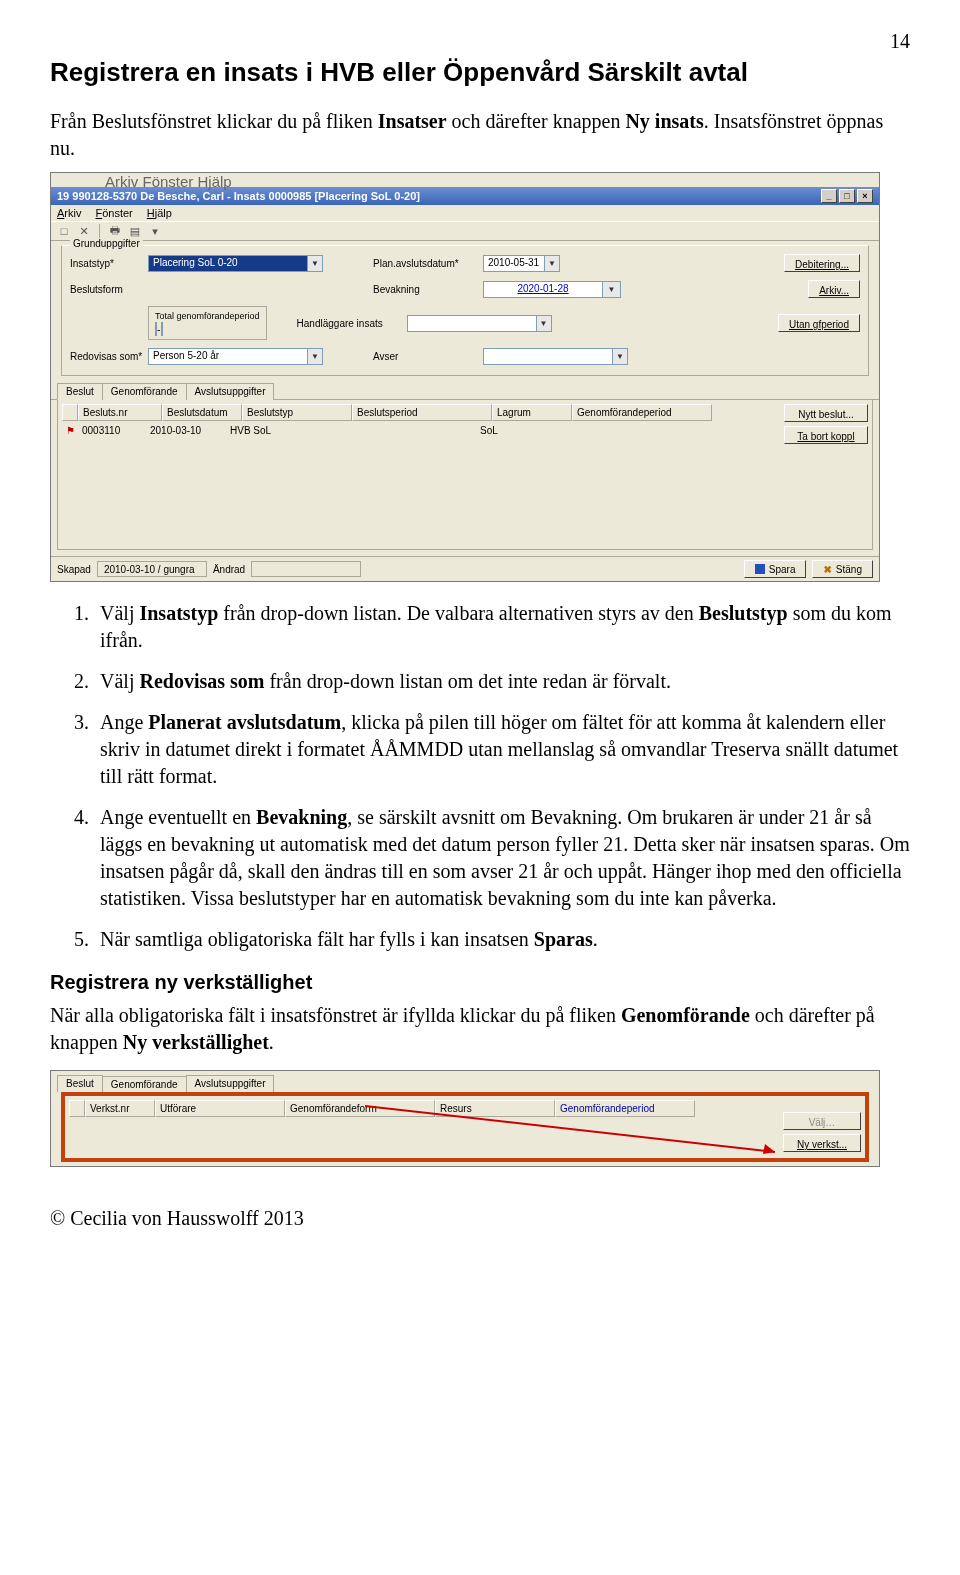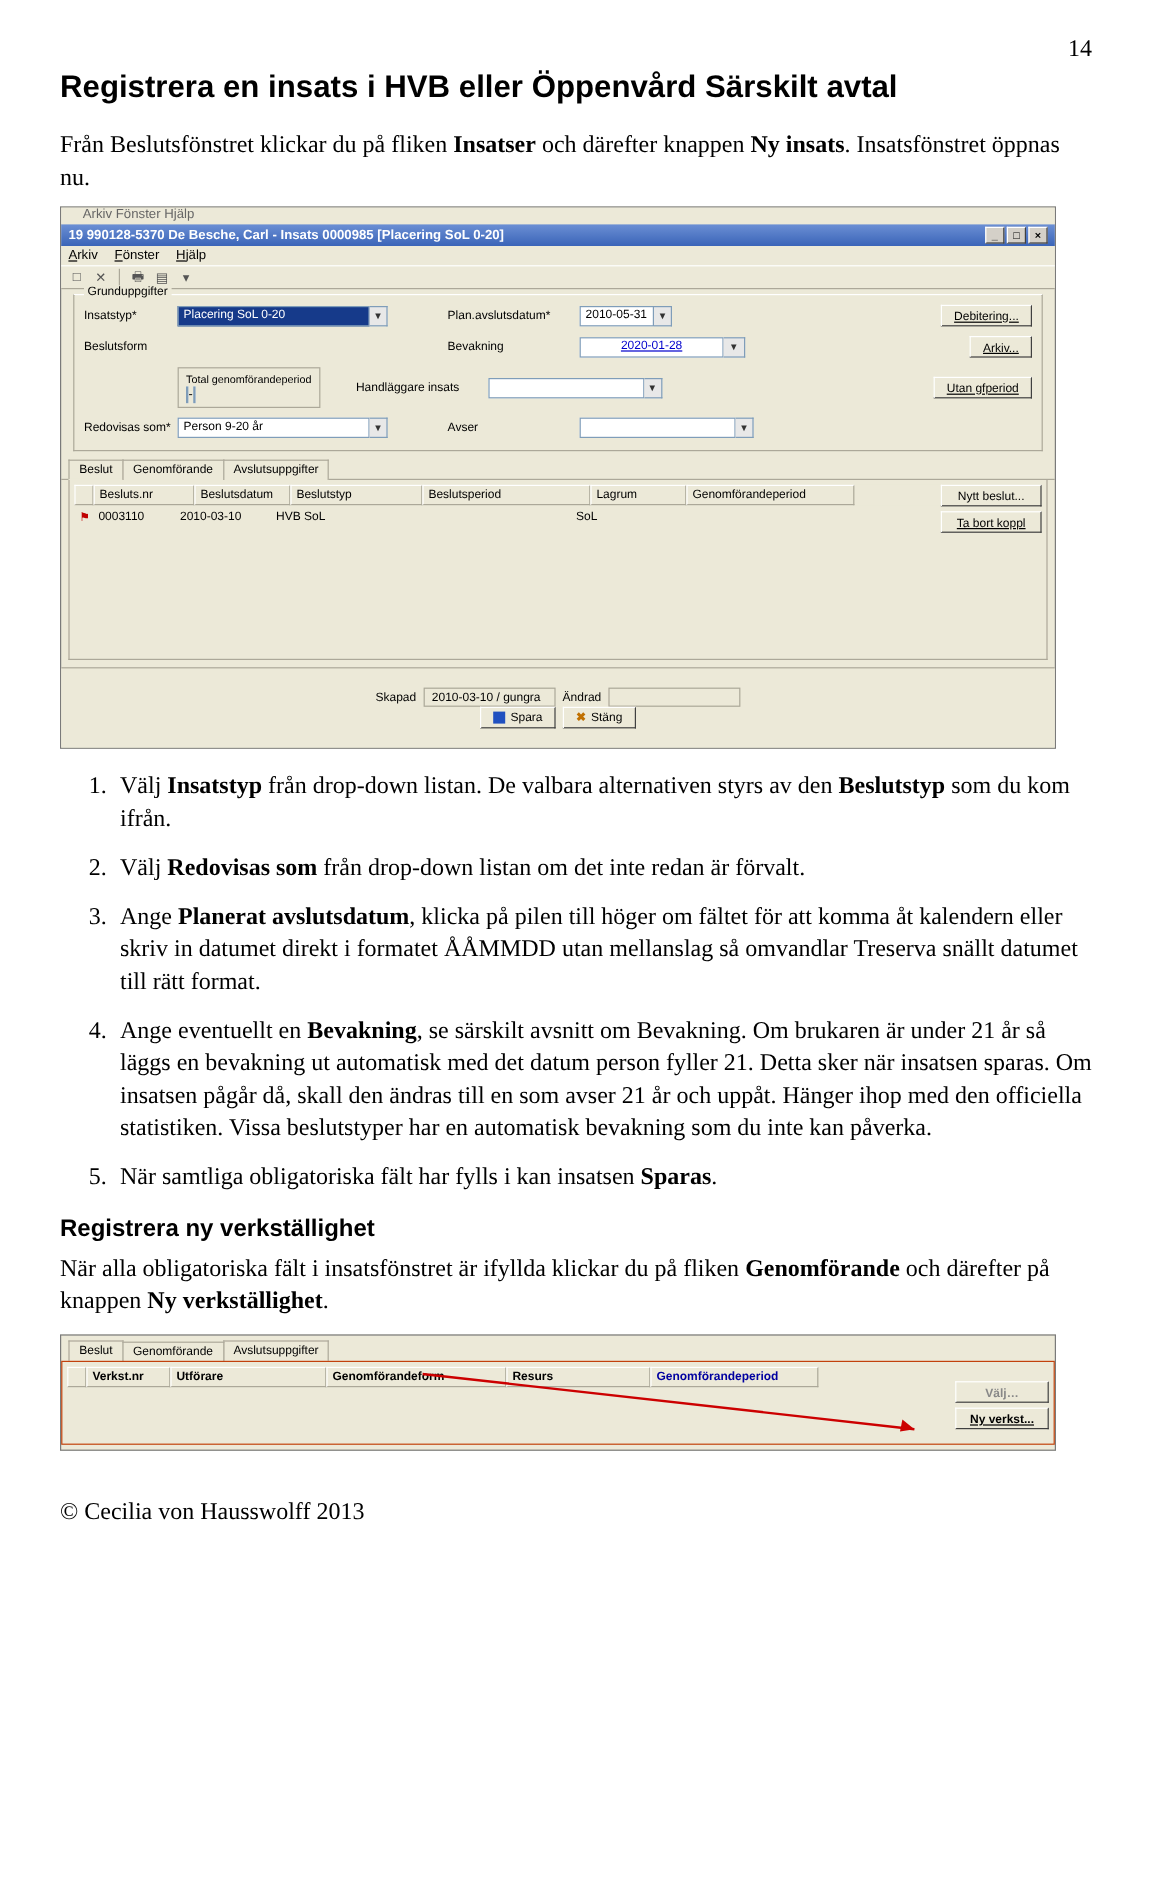--- a/index.html
+++ b/index.html
@@ -23,21 +23,21 @@
   
   .win {
     font-family: Tahoma, Arial, sans-serif;
     font-size: 10.5px;
     color: #000;
     border: 1px solid #7a7a7a;
     background: #ece9d8;
     width: 830px;
     margin: 6px 0 12px 0;
   }
-  .win .faint-top { background:#ece9d8; height:14px; font-size:11px; padding-left:18px; color:#666; }
+  .win .faint-top { background:#ece9d8; height:14px; font-size:15px; padding-left:18px; color:#666;margin-left:36px; }
   .titlebar {
     background: linear-gradient(#6b8fd4,#3a64b8);
     color: #fff;
     padding: 2px 6px;
     display: flex;
     justify-content: space-between;
     align-items: center;
     font-weight: bold;
     font-size: 11px;
   }
@@ -69,42 +69,42 @@
   .tab { background:#ece9d8; border:1px solid #aca899; border-bottom:none; padding:2px 8px; margin-right:-1px; position:relative; top:1px; }
   .tab.active { background:#ece9d8; border-bottom:1px solid #ece9d8; font-weight:normal; }
   .tabbody { margin:0 6px 6px 6px; border:1px solid #aca899; border-top:none; background:#ece9d8; padding:4px; min-height:150px; position:relative; }
   .grid-head { display:flex; background:#ece9d8; }
   .gh { border:1px solid #fff; border-right-color:#aca899; border-bottom-color:#aca899; background:#ece9d8; font-size:10px; padding:2px 4px; }
   .grid-row { display:flex; font-size:10px; padding:2px 0; }
   .gc { padding:2px 4px; }
   .red-flag { color:#c00000; font-size:10px; }
   .side-btns { position:absolute; right:4px; top:4px; display:flex; flex-direction:column; gap:4px; }
 
-  .statusbar { display:flex; justify-content:space-between; padding:16px 6px; border-top:1px solid #aca899; background:#ece9d8; font-size:10px; align-items:center;flex-direction:column; }
+  .statusbar { display:flex; justify-content:space-between; padding:3px 6px; border-top:1px solid #aca899; background:#ece9d8; font-size:10px; align-items:center; }
   .sb-left { display:flex; gap:6px; align-items:center; }
   .sb-field { border:1px solid #aca899; background:#ece9d8; padding:1px 6px; height:16px; display:inline-flex; align-items:center; }
   .sb-right { display:flex; gap:6px; }
   .sbtn { display:inline-flex; align-items:center; gap:4px; }
   .isave { width:10px; height:10px; background:#2050c0; }
   .iclose { color:#c07000; font-weight:bold; }
 
   
   .win2 {
     font-family: Tahoma, Arial, sans-serif;
     font-size: 10.5px;
     border: 1px solid #7a7a7a;
     background: #ece9d8;
     width: 830px;
     margin: 6px 0 30px 0;
     padding-bottom:4px;
   }
   .win2 .tabs2 { display:flex; padding:4px 6px 0 6px; font-size:10px; }
   .win2 .tab2 { background:#ece9d8; border:1px solid #aca899; border-bottom:none; padding:2px 8px; margin-right:-1px; }
   .win2 .tab2.active { border-bottom:1px solid #ece9d8; position:relative; top:1px; }
-  .tbody2 { margin:0 0; border:1px solid #c2410c; padding:4px; min-height:70px; position:relative;font-weight:bold; }
+  .tbody2 { margin:0 10px; border:4px solid #c2410c; padding:4px; min-height:70px; position:relative; }
   .grid-head2 { display:flex; }
   .gh2 { border:1px solid #fff; border-right-color:#aca899; border-bottom-color:#aca899; background:#ece9d8; font-size:10px; padding:2px 4px; }
   .gh2.hl { color:#0000a0; }
   .side2 { position:absolute; right:4px; top:16px; display:flex; flex-direction:column; gap:4px; }
   .arrow-svg { position:absolute; pointer-events:none; }
 </style>
 </head>
 <body>
 
 <div class="page-number">14</div>
@@ -197,21 +197,21 @@
       </div>
       <div style="flex:1"></div>
       <span class="rbtn">
           <u>Utan gfperiod</u>
         </span>
     </div>
 
     <div class="row" style="margin-bottom:0">
       <span class="lab">Redovisas som*</span>
       <div class="dd">
-        <span class="dd-in" style="width:160px">Person 9-20 år</span>
+        <span class="dd-in" style="width:160px">Person 5-20 år</span>
         <span class="dd-btn">▼</span>
       </div>
       <div style="width:50px"></div>
       <div class="mid-col">
         <span class="mid-lab">Avser</span>
         <div class="dd">
           <span class="dd-in" style="width:130px"></span>
           <span class="dd-btn">▼</span>
         </div>
       </div>

